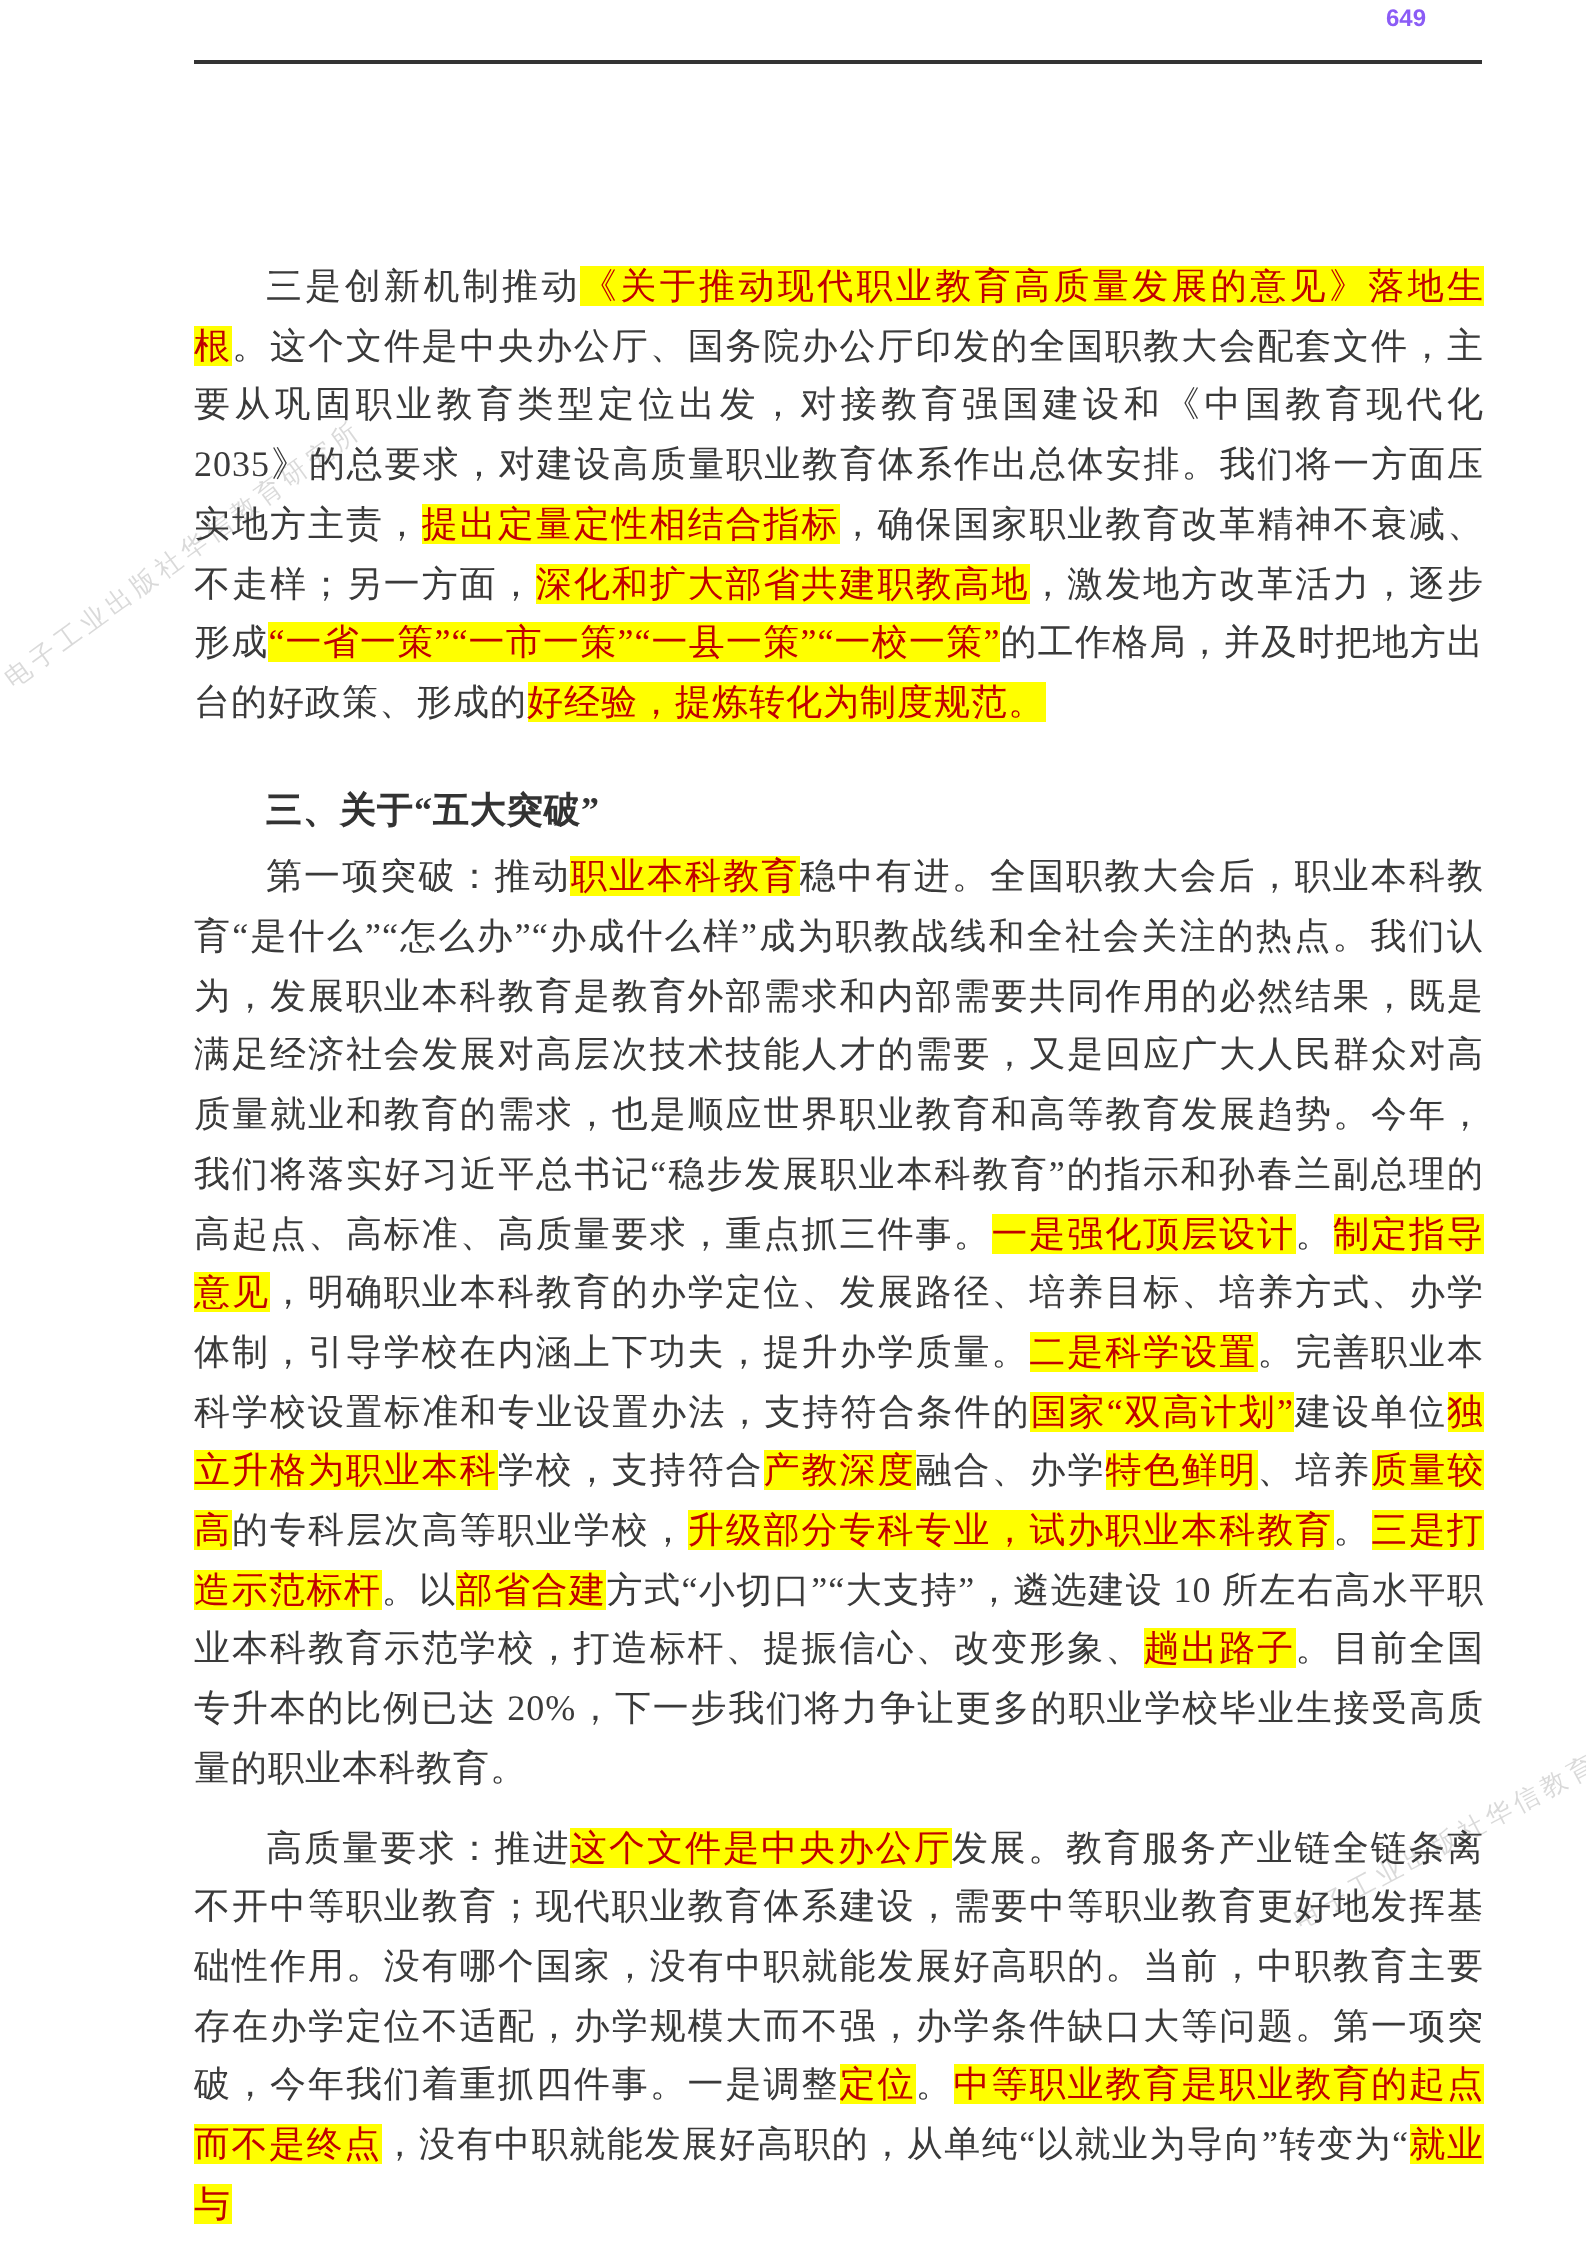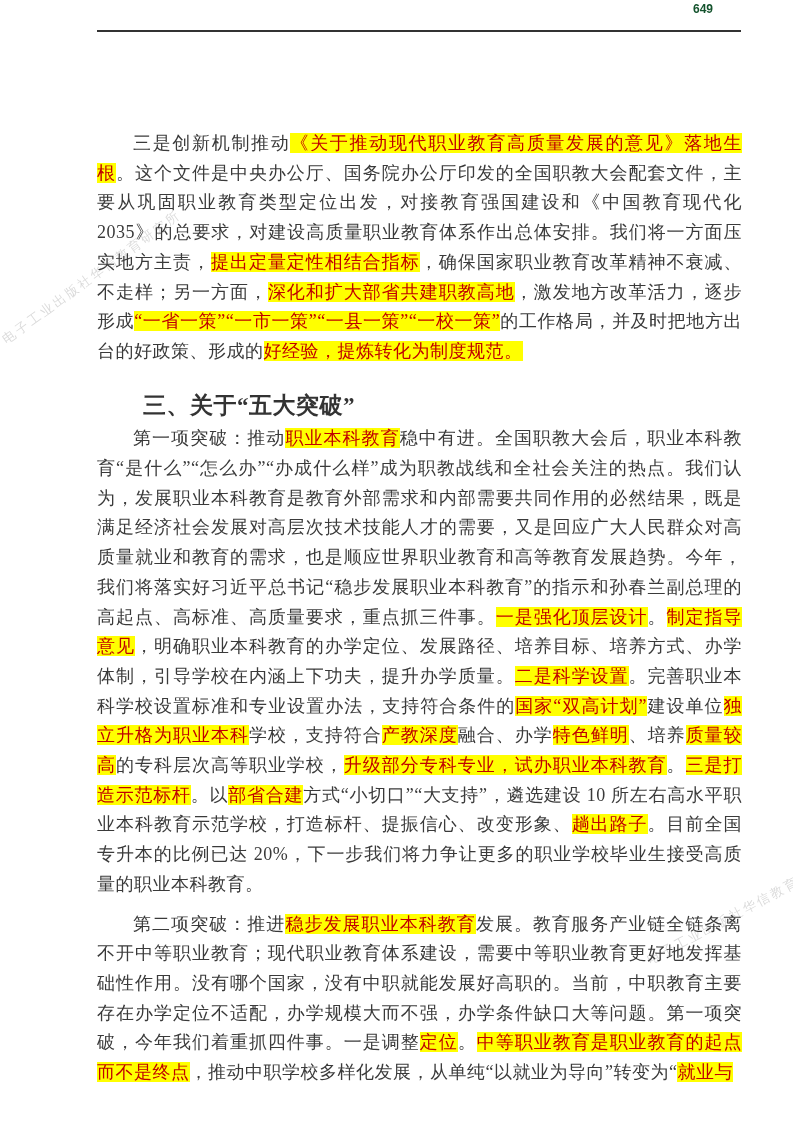--- a/index.html
+++ b/index.html
@@ -11,21 +11,21 @@
     overflow: hidden;
     font-family: "Liberation Serif", "DejaVu Serif", serif;
   }
   .page-number {
     position: absolute;
     top: 2px;
     right: 80px;
     font-family: "Liberation Sans", "DejaVu Sans", sans-serif;
     font-size: 12px;
     font-weight: 700;
-    color: #14532d;
+    color: #8b5cf6;
     text-align: right;
   }
   .header-rule {
     position: absolute;
     top: 30px;
     left: 97px;
     width: 644px;
     height: 0;
     border-top: 2px solid #333333;
   }
@@ -41,21 +41,21 @@
     letter-spacing: 0.5px;
     margin-top: 36px;
   }
   .para {
     margin: 0;
     text-indent: 2em;
   }
   .para.spaced { margin-top: 10px; }
   .heading {
     margin: 24px 0 4px 0;
-    font-size: 23px;
+    font-size: 18px;
     font-weight: 700;
     text-indent: 2em;
     color: #333333;
   }
   .hl {
     background: #ffff00;
     color: #c00000;
   }
   .watermark {
     position: absolute;
@@ -75,15 +75,15 @@
 
 <div class="page">
   <div class="page-number">649</div>
   <div class="header-rule"></div>
   <div class="watermark wm-1">电子工业出版社华信教育研究所</div>
   <div class="watermark wm-2">电子工业出版社华信教育研究所</div>
   <div class="document-body">
       <p class="para"><span>三是创新机制推动</span><span class="hl">《关于推动现代职业教育高质量发展的意见》落地生根</span><span>。这个文件是中央办公厅、国务院办公厅印发的全国职教大会配套文件，主要从巩固职业教育类型定位出发，对接教育强国建设和《中国教育现代化2035》的总要求，对建设高质量职业教育体系作出总体安排。我们将一方面压实地方主责，</span><span class="hl">提出定量定性相结合指标</span><span>，确保国家职业教育改革精神不衰减、不走样；另一方面，</span><span class="hl">深化和扩大部省共建职教高地</span><span>，激发地方改革活力，逐步形成</span><span class="hl">“一省一策”“一市一策”“一县一策”“一校一策”</span><span>的工作格局，并及时把地方出台的好政策、形成的</span><span class="hl">好经验，提炼转化为制度规范。</span></p>
       <h3 class="heading">三、关于“五大突破”</h3>
       <p class="para"><span>第一项突破：推动</span><span class="hl">职业本科教育</span><span>稳中有进。全国职教大会后，职业本科教育“是什么”“怎么办”“办成什么样”成为职教战线和全社会关注的热点。我们认为，发展职业本科教育是教育外部需求和内部需要共同作用的必然结果，既是满足经济社会发展对高层次技术技能人才的需要，又是回应广大人民群众对高质量就业和教育的需求，也是顺应世界职业教育和高等教育发展趋势。今年，我们将落实好习近平总书记“稳步发展职业本科教育”的指示和孙春兰副总理的高起点、高标准、高质量要求，重点抓三件事。</span><span class="hl">一是强化顶层设计</span><span>。</span><span class="hl">制定指导意见</span><span>，明确职业本科教育的办学定位、发展路径、培养目标、培养方式、办学体制，引导学校在内涵上下功夫，提升办学质量。</span><span class="hl">二是科学设置</span><span>。完善职业本科学校设置标准和专业设置办法，支持符合条件的</span><span class="hl">国家“双高计划”</span><span>建设单位</span><span class="hl">独立升格为职业本科</span><span>学校，支持符合</span><span class="hl">产教深度</span><span>融合、办学</span><span class="hl">特色鲜明</span><span>、培养</span><span class="hl">质量较高</span><span>的专科层次高等职业学校，</span><span class="hl">升级部分专科专业，试办职业本科教育</span><span>。</span><span class="hl">三是打造示范标杆</span><span>。以</span><span class="hl">部省合建</span><span>方式“小切口”“大支持”，遴选建设 10 所左右高水平职业本科教育示范学校，打造标杆、提振信心、改变形象、</span><span class="hl">趟出路子</span><span>。目前全国专升本的比例已达 20%，下一步我们将力争让更多的职业学校毕业生接受高质量的职业本科教育。</span></p>
-      <p class="para spaced"><span>第二项突破：推进</span><span class="hl">稳步发展职业本科教育</span><span>发展。教育服务产业链全链条离不开中等职业教育；现代职业教育体系建设，需要中等职业教育更好地发挥基础性作用。没有哪个国家，没有中职就能发展好高职的。当前，中职教育主要存在办学定位不适配，办学规模大而不强，办学条件缺口大等问题。第一项突破，今年我们着重抓四件事。一是调整</span><span class="hl">定位</span><span>。</span><span class="hl">中等职业教育是职业教育的起点而不是终点</span><span>，推动中职学校多样化发展，从单纯“以就业为导向”转变为“</span><span class="hl">就业与</span></p>
+      <p class="para spaced"><span>高质量要求：推进</span><span class="hl">这个文件是中央办公厅</span><span>发展。教育服务产业链全链条离不开中等职业教育；现代职业教育体系建设，需要中等职业教育更好地发挥基础性作用。没有哪个国家，没有中职就能发展好高职的。当前，中职教育主要存在办学定位不适配，办学规模大而不强，办学条件缺口大等问题。第一项突破，今年我们着重抓四件事。一是调整</span><span class="hl">定位</span><span>。</span><span class="hl">中等职业教育是职业教育的起点而不是终点</span><span>，没有中职就能发展好高职的，从单纯“以就业为导向”转变为“</span><span class="hl">就业与</span></p>
     </div>
 </div>
 
 </body></html>

